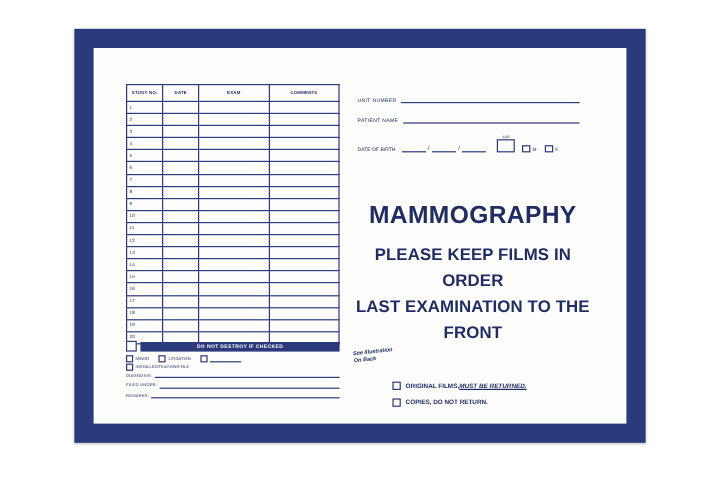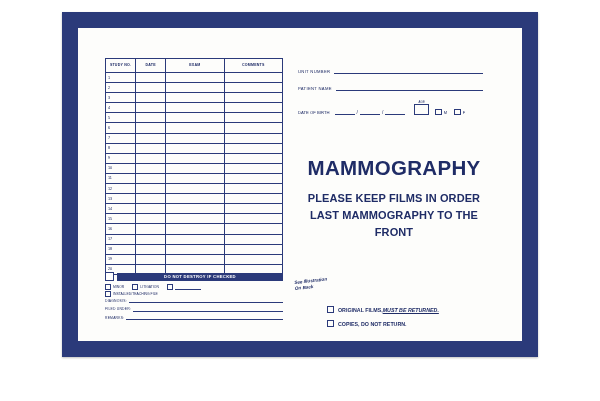--- a/index.html
+++ b/index.html
@@ -18,21 +18,21 @@
     position: relative;
     width: 600px;
     height: 401px;
     background: #ffffff;
   }
 
   
   .envelope {
     position: absolute;
     left: 62px;
-    top: 12px;
+    top: 24px;
     width: 476px;
     height: 345px;
     background: #2b3a7a;
     box-shadow: 0 1px 2px rgba(0,0,0,0.25);
   }
 
   
   .inner {
     position: absolute;
     left: 16px;
@@ -259,21 +259,21 @@
     color: #1f2c66;
   }
   .big-title {
     font-size: 20.5px;
     font-weight: bold;
     letter-spacing: 0.3px;
     line-height: 1;
     margin-bottom: 11px;
   }
   .sub1, .sub2, .sub3 {
-    font-size: 11px;
+    font-size: 14px;
     font-weight: bold;
     line-height: 1.55;
     letter-spacing: 0.1px;
   }
 
   
   .see-illus {
     position: absolute;
     left: 216px;
     top: 252px;
@@ -532,21 +532,21 @@
           <span class="sexchk">
             <span class="sq"></span>
             <span>F</span>
           </span>
         </div>
       </div>
 
       <div class="titleblock">
         <div class="big-title">MAMMOGRAPHY</div>
         <div class="sub1">PLEASE KEEP FILMS IN ORDER</div>
-        <div class="sub3">LAST MAMMOGRAPHY TO THE FRONT</div>
+        <div class="sub3">LAST EXAMINATION TO THE FRONT</div>
       </div>
 
       <div class="see-illus">
         <div>See Illustration</div>
         <div>On Back</div>
       </div>
 
       <div class="returns">
         <div class="row">
           <span class="sq"></span>

